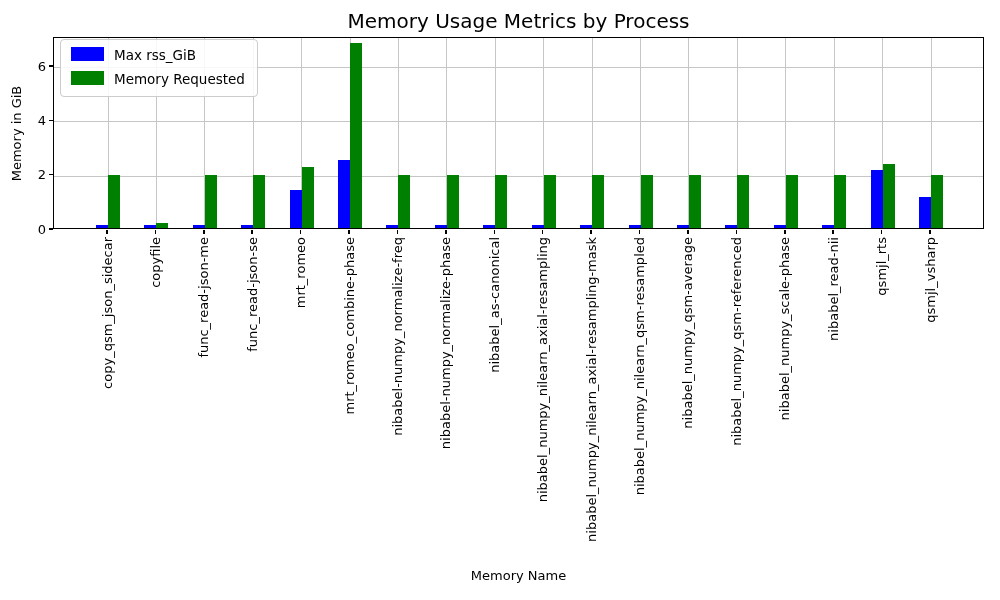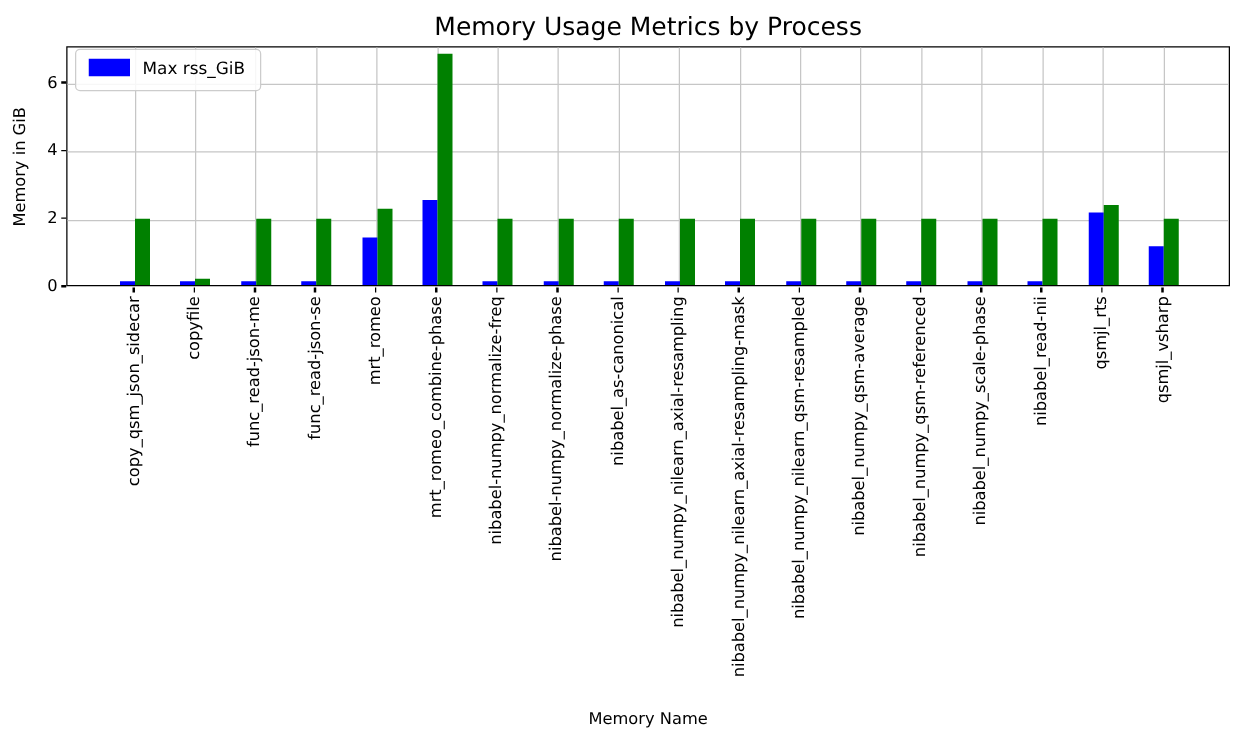--- a/index.html
+++ b/index.html
@@ -224,15 +224,19 @@
       <div class="y-tick-label" style="top: 58.558px;">6</div>
     </div>
 
   <div class="xlabel">Memory Name</div>
 
   <div class="legend">
     <div class="legend-row">
       <span class="swatch" style="background: rgb(0, 0, 255);"></span>
       <span class="legend-label">Max rss_GiB</span>
     </div>
+    <div class="legend-row">
+      <span class="swatch" style="background: rgb(0, 128, 0);"></span>
+      <span class="legend-label">Memory Requested</span>
+    </div>
   </div>
 
 </div>
 
 </body></html>

